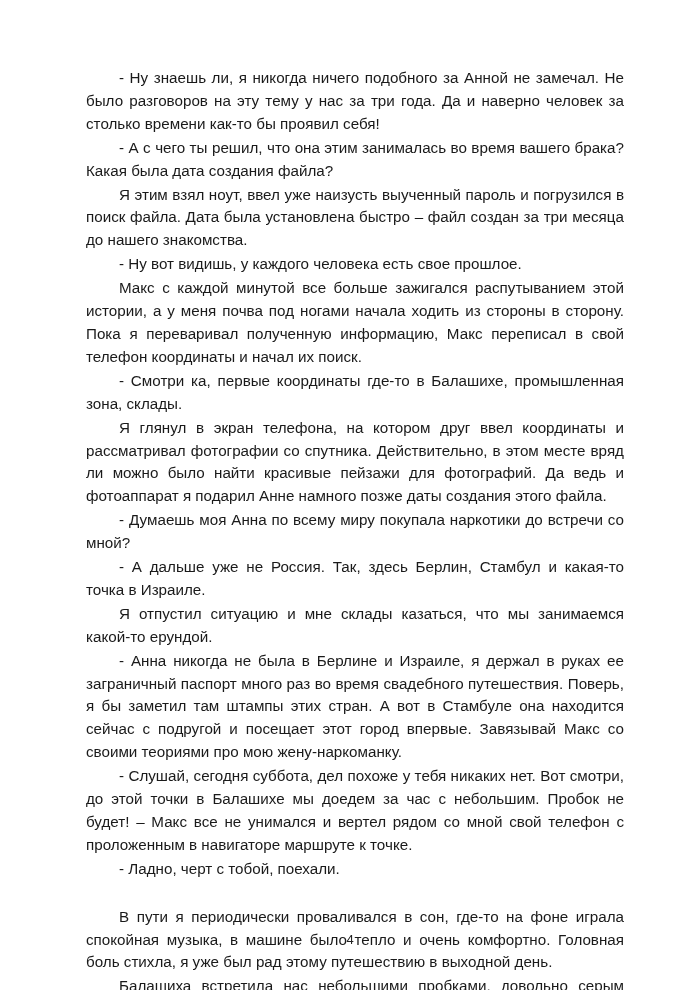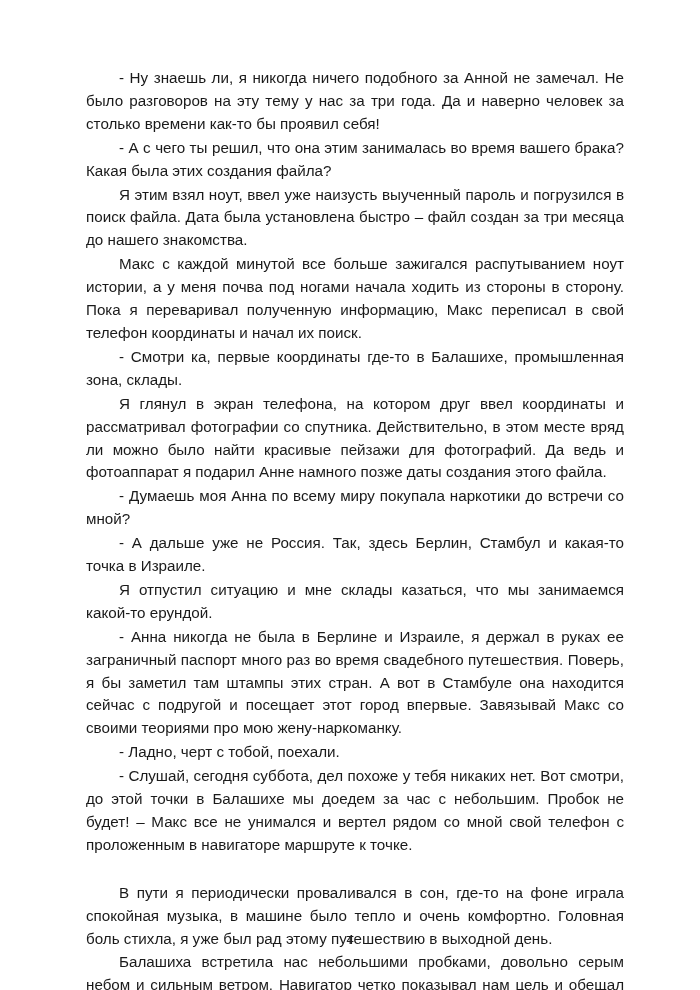--- a/index.html
+++ b/index.html
@@ -17,29 +17,30 @@
     .pagenum {
       position: absolute; top: 932px; left: 0; width: 700px;
       text-align: center; font-size: 13px; color: #222;
     }
   </style>
 </head>
 <body>
 
 <div class="page">
   <p class="para">- Ну знаешь ли, я никогда ничего подобного за Анной не замечал. Не было разговоров на эту тему у нас за три года. Да и наверно человек за столько времени как-то бы проявил себя!</p>
-  <p class="para">- А с чего ты решил, что она этим занималась во время вашего брака? Какая была этих создания файла?</p>
+  <p class="para">- А с чего ты решил, что она этим занималась во время вашего брака? Какая была дата создания файла?</p>
   <p class="para">Я этим взял ноут, ввел уже наизусть выученный пароль и погрузился в поиск файла. Дата была установлена быстро – файл создан за три месяца до нашего знакомства.</p>
-  <p class="para">Макс с каждой минутой все больше зажигался распутыванием ноут истории, а у меня почва под ногами начала ходить из стороны в сторону. Пока я переваривал полученную информацию, Макс переписал в свой телефон координаты и начал их поиск.</p>
+  <p class="para">- Ну вот видишь, у каждого человека есть свое прошлое.</p>
+  <p class="para">Макс с каждой минутой все больше зажигался распутыванием этой истории, а у меня почва под ногами начала ходить из стороны в сторону. Пока я переваривал полученную информацию, Макс переписал в свой телефон координаты и начал их поиск.</p>
   <p class="para">- Смотри ка, первые координаты где-то в Балашихе, промышленная зона, склады.</p>
   <p class="para">Я глянул в экран телефона, на котором друг ввел координаты и рассматривал фотографии со спутника. Действительно, в этом месте вряд ли можно было найти красивые пейзажи для фотографий. Да ведь и фотоаппарат я подарил Анне намного позже даты создания этого файла.</p>
   <p class="para">- Думаешь моя Анна по всему миру покупала наркотики до встречи со мной?</p>
   <p class="para">- А дальше уже не Россия. Так, здесь Берлин, Стамбул и какая-то точка в Израиле.</p>
   <p class="para">Я отпустил ситуацию и мне склады казаться, что мы занимаемся какой-то ерундой.</p>
   <p class="para">- Анна никогда не была в Берлине и Израиле, я держал в руках ее заграничный паспорт много раз во время свадебного путешествия. Поверь, я бы заметил там штампы этих стран. А вот в Стамбуле она находится сейчас с подругой и посещает этот город впервые. Завязывай Макс со своими теориями про мою жену-наркоманку.</p>
+  <p class="para">- Слушай, сегодня суббота, дел похоже у тебя никаких нет. Вот смотри, до этой точки в Балашихе мы доедем за час с небольшим. Пробок не будет! – Макс все не унимался и вертел рядом со мной свой телефон с проложенным в навигаторе маршруте к точке.</p>
   <p class="para">- Ладно, черт с тобой, поехали.</p>
-  <p class="para">- Слушай, сегодня суббота, дел похоже у тебя никаких нет. Вот смотри, до этой точки в Балашихе мы доедем за час с небольшим. Пробок не будет! – Макс все не унимался и вертел рядом со мной свой телефон с проложенным в навигаторе маршруте к точке.</p>
   <div class="gap"></div>
   <p class="para">В пути я периодически проваливался в сон, где-то на фоне играла спокойная музыка, в машине было тепло и очень комфортно. Головная боль стихла, я уже был рад этому путешествию в выходной день.</p>
   <p class="para">Балашиха встретила нас небольшими пробками, довольно серым небом и сильным ветром. Навигатор четко показывал нам цель и обещал прибытие туда уже через 10 минут. Мы ехали молча, каждый думал о своем. Я знал, что у Макса есть проблемы на работе, проблемы с новой девушкой, проблемы в</p>
 </div>
 
 <div class="pagenum">4</div>
 
 </body></html>

